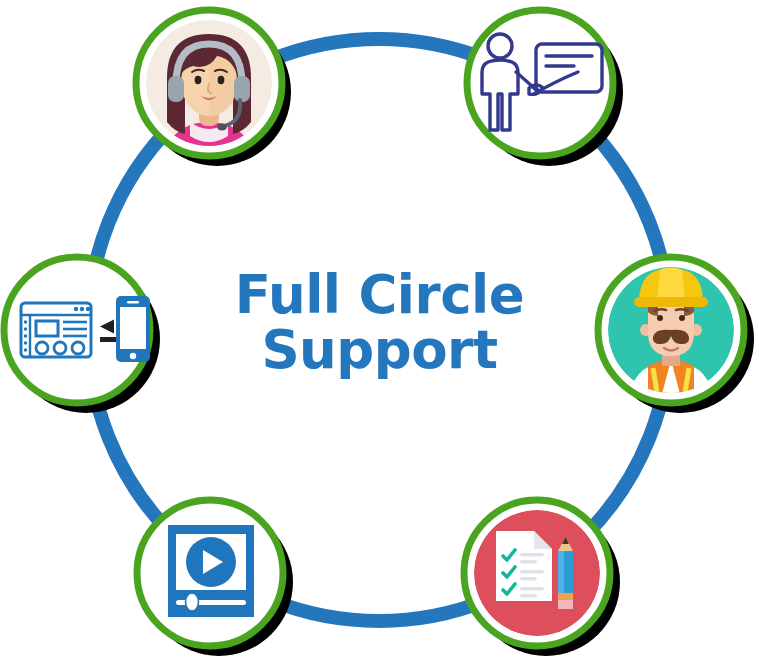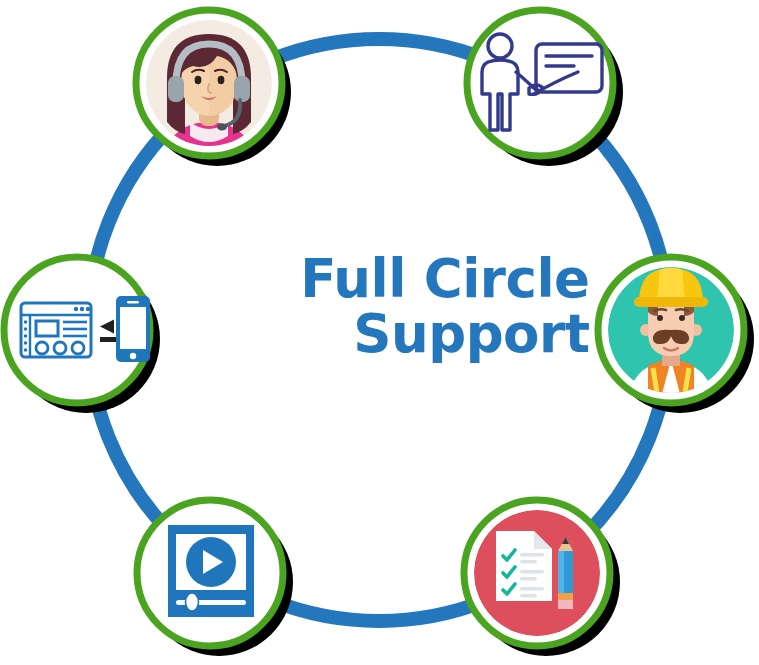--- a/index.html
+++ b/index.html
@@ -22,24 +22,24 @@
     position: absolute;
     top: 0;
     left: 0;
     width: 759px;
     height: 665px;
     display: block;
   }
   .center-title {
     position: absolute;
     left: 50%;
-    top: 252px;
+    top: 268px;
     transform: translateX(-50%);
     width: 420px;
-    text-align: right;
+    text-align: center;
     font-family: "DejaVu Sans", sans-serif;
     font-weight: bold;
     font-size: 53px;
     line-height: 1.03;
     letter-spacing: -0.5px;
     color: #2477bd;
     user-select: none;
   }
   .center-title .ln { display: block; }
 </style>

